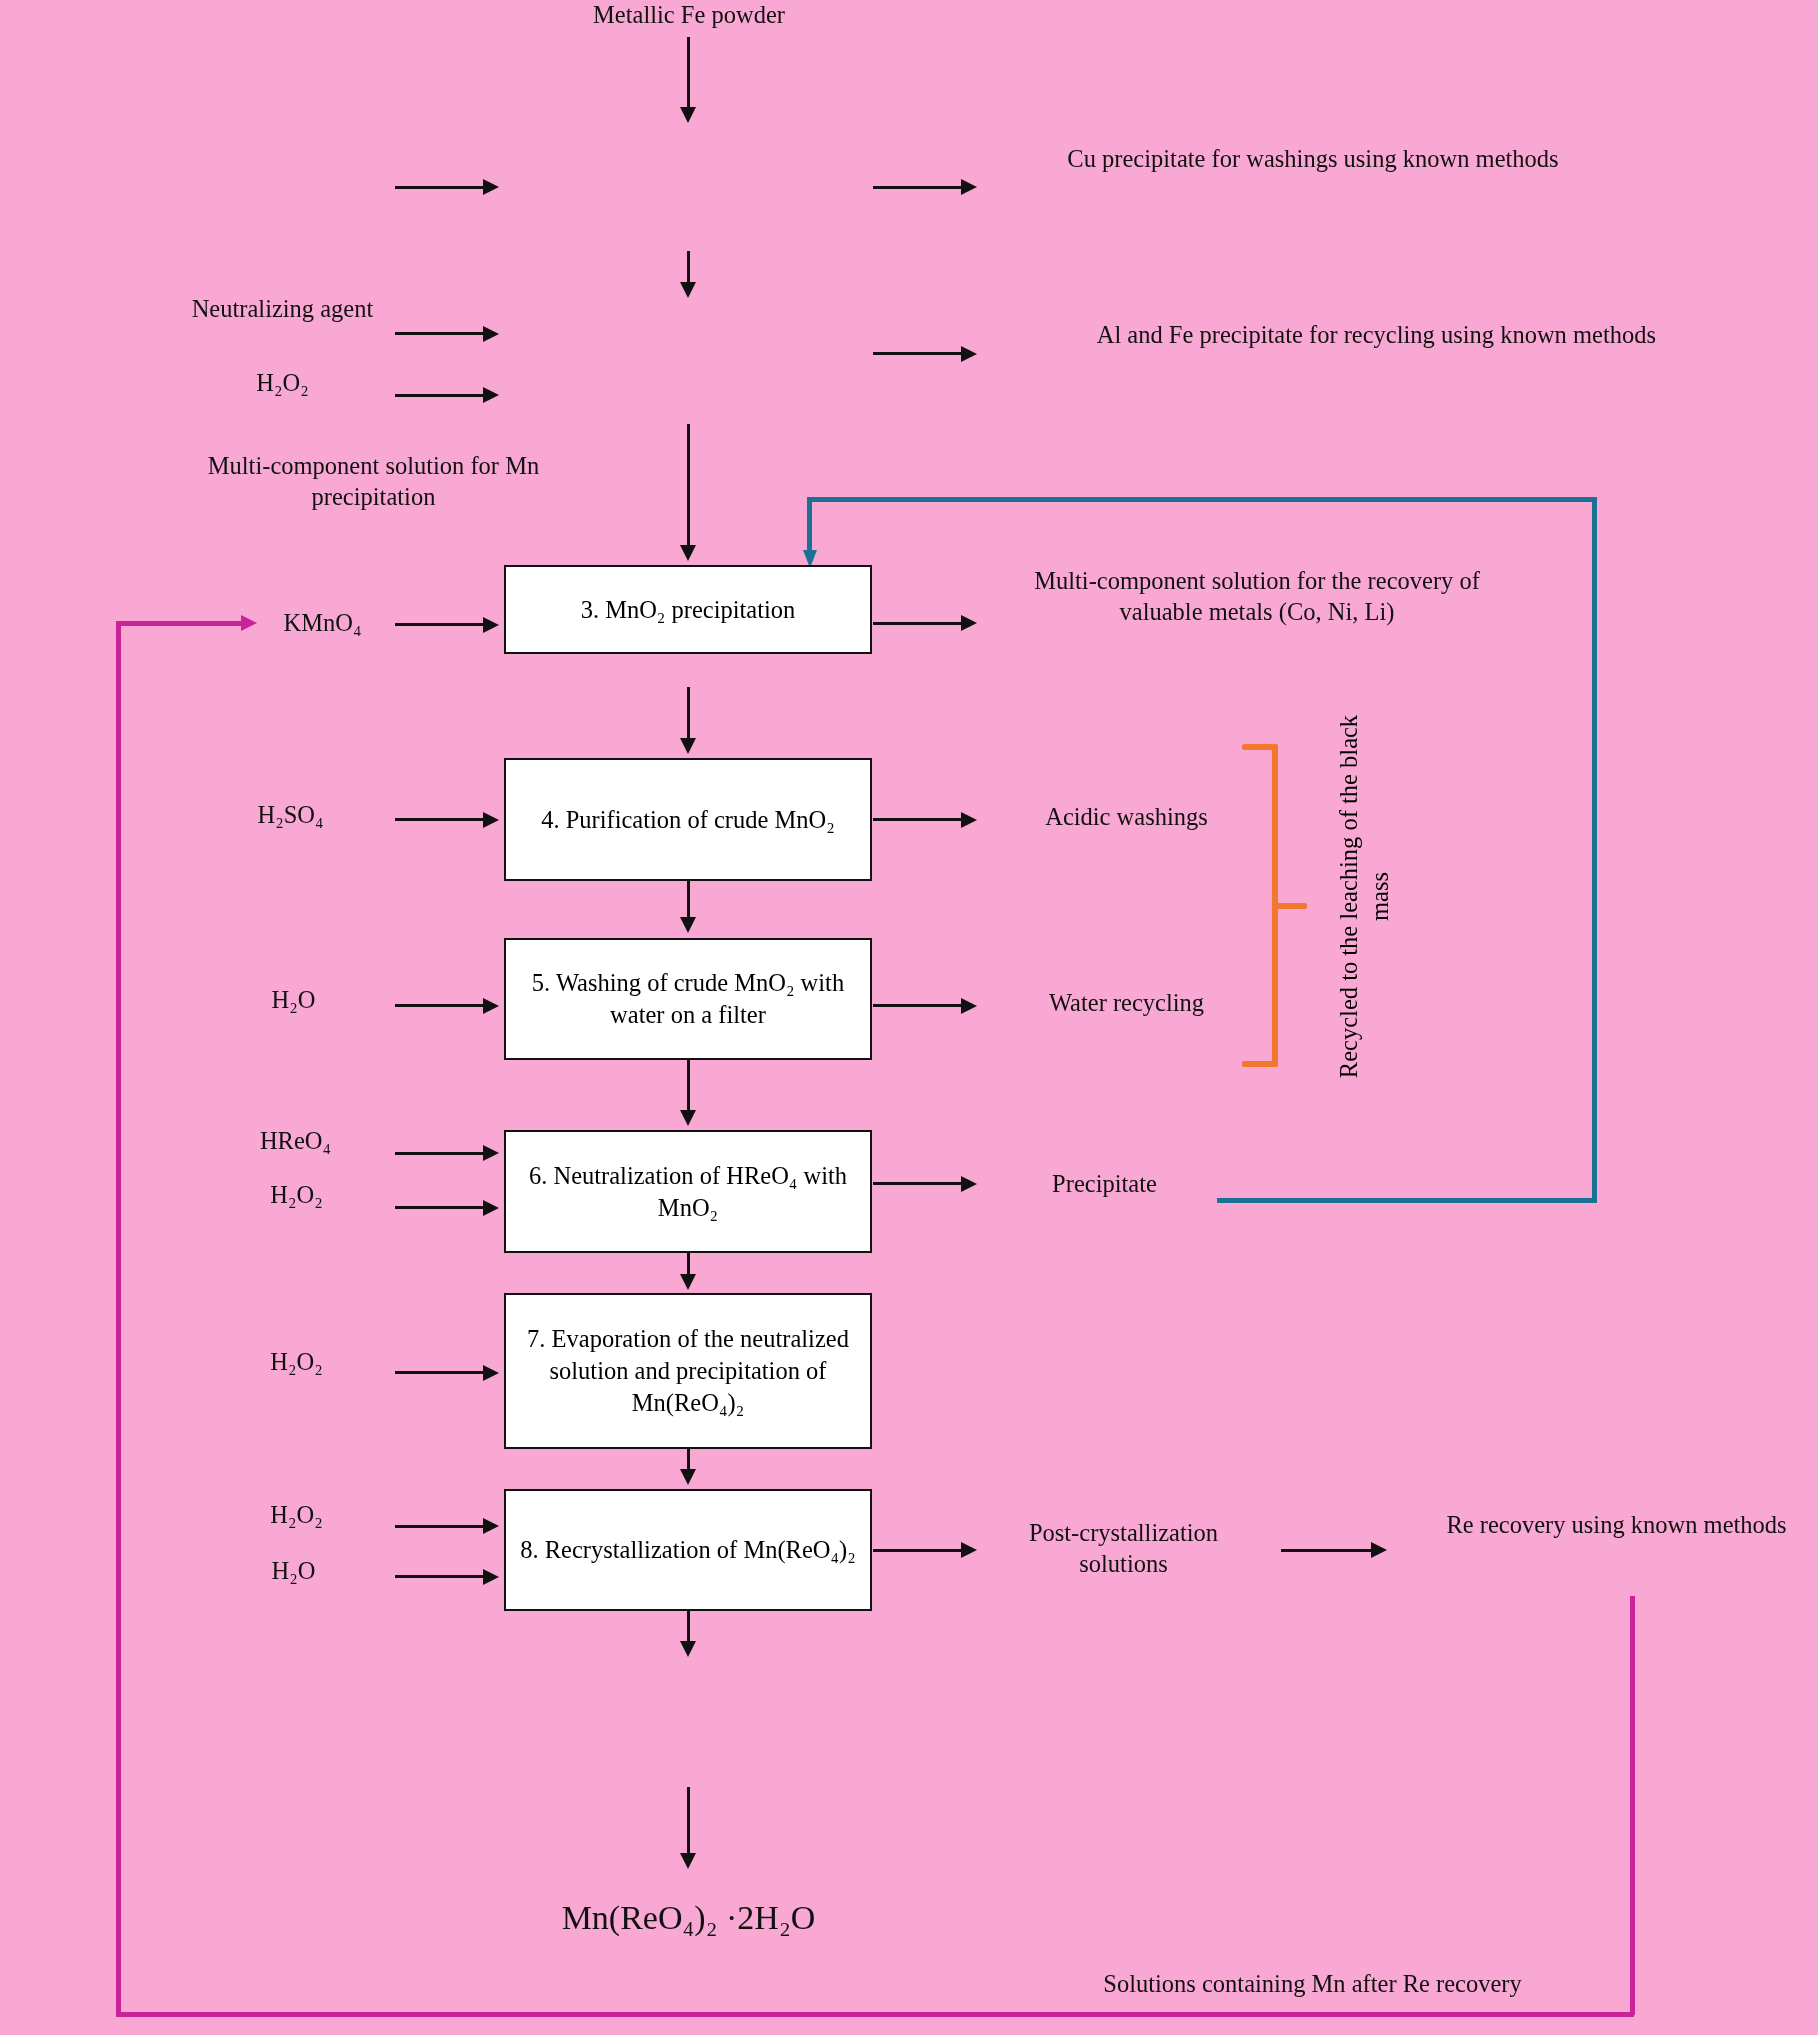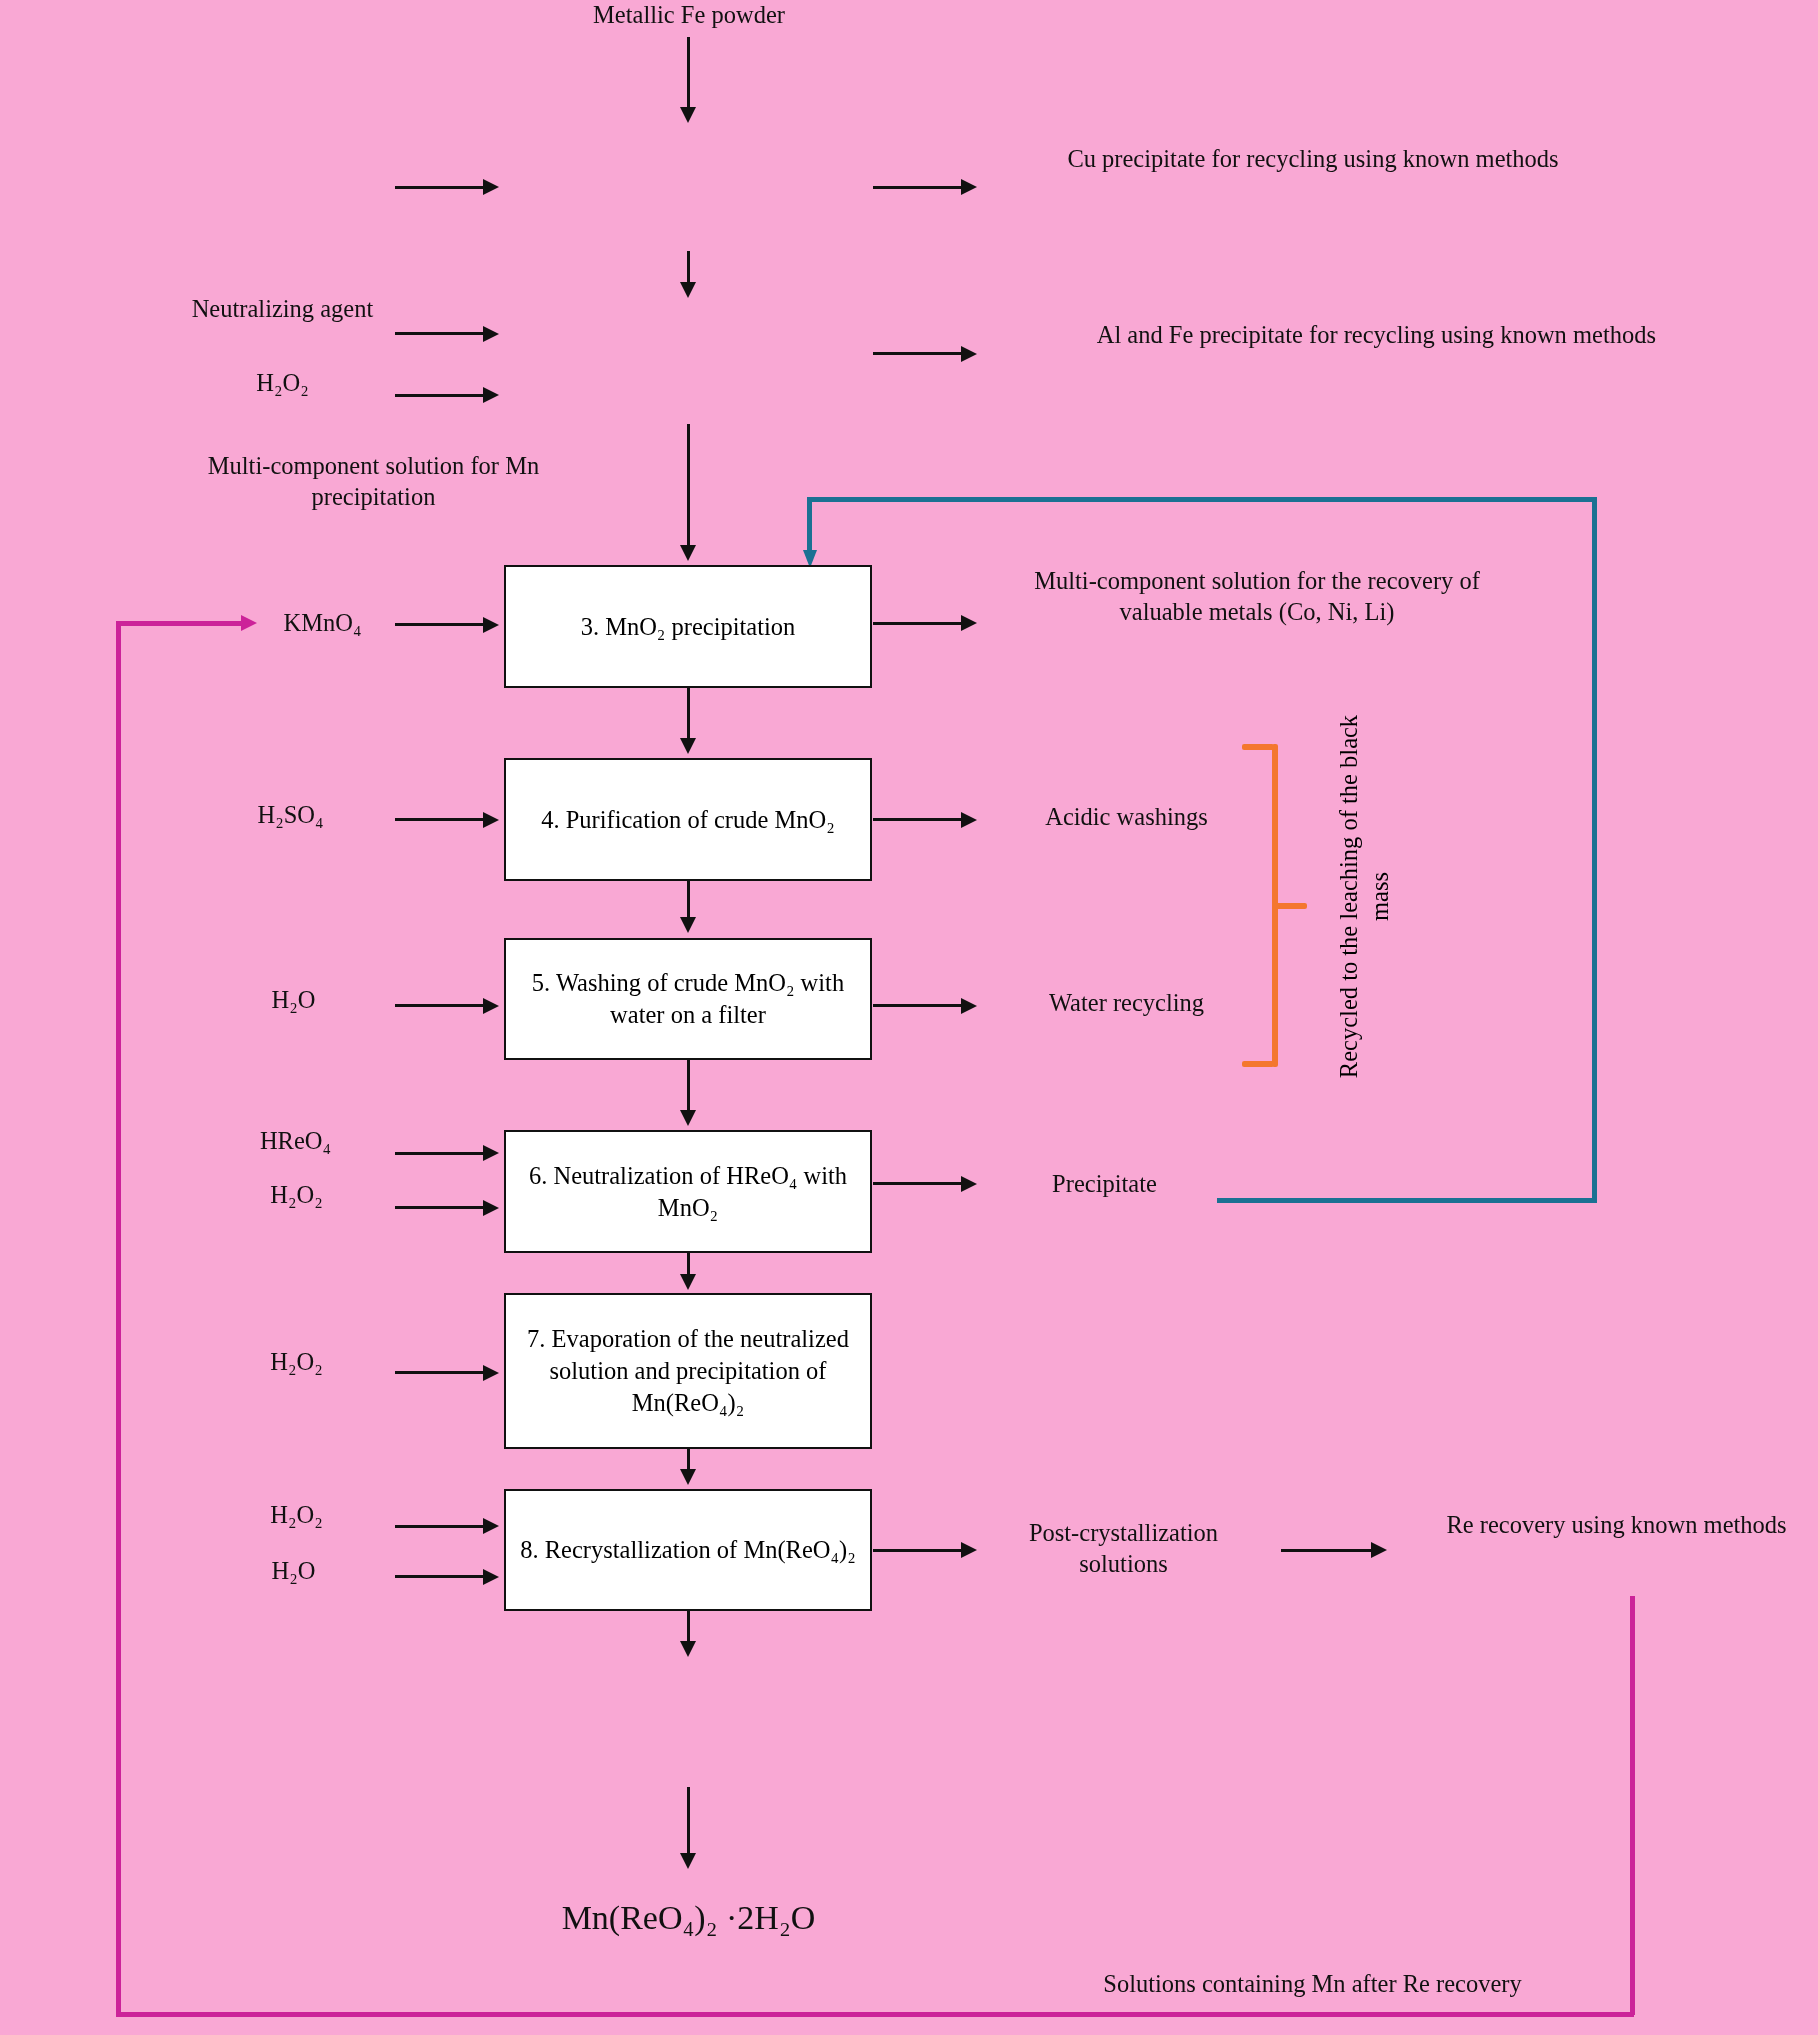--- a/index.html
+++ b/index.html
@@ -41,21 +41,21 @@
 
   <div class="txt" style="left:502px;top:0px;width:374px;">Metallic Fe powder</div>
   <div class="vline" style="left:687px;top:37px;height:72px;"></div>
   <div class="arrow-d" style="left:680px;top:107px;"></div>
 
   <div class="hline" style="left:395px;top:186px;width:91px;"></div>
   <div class="arrow-r" style="left:483px;top:179px;"></div>
 
   <div class="hline" style="left:873px;top:186px;width:91px;"></div>
   <div class="arrow-r" style="left:961px;top:179px;"></div>
-  <div class="txt" style="left:998px;top:144px;width:630px;">Cu precipitate for recycling using known methods</div>
+  <div class="txt" style="left:998px;top:144px;width:630px;">Cu precipitate for washings using known methods</div>
 
   <div class="vline" style="left:687px;top:251px;height:33px;"></div>
   <div class="arrow-d" style="left:680px;top:282px;"></div>
 
   <div class="txt" style="left:176px;top:294px;width:213px;">Neutralizing agent</div>
   <div class="hline" style="left:395px;top:332px;width:91px;"></div>
   <div class="arrow-r" style="left:483px;top:326px;"></div>
 
   <div class="txt" style="left:229px;top:368px;width:107px;">H₂O₂</div>
   <div class="hline" style="left:395px;top:394px;width:91px;"></div>
@@ -79,21 +79,21 @@
   <div class="mag" style="left:116px;top:621px;width:4.8px;height:1394px;"></div>
   <div class="mag" style="left:116px;top:2012px;width:1518px;height:4.8px;"></div>
   <div class="mag" style="left:1630px;top:1596px;width:4.8px;height:419px;"></div>
   <div class="mag" style="left:116px;top:621px;width:128px;height:4.8px;"></div>
   <div class="mag-arrow-r" style="left:241px;top:615px;"></div>
 
   <div class="txt" style="left:261px;top:608px;width:123px;">KMnO₄</div>
   <div class="hline" style="left:395px;top:623px;width:91px;"></div>
   <div class="arrow-r" style="left:483px;top:617px;"></div>
 
-  <div class="box" style="left:504px;top:565px;width:368px;height:123px;">
+  <div class="box" style="left:504px;top:565px;width:368px;height:89px;">
     <span>3. MnO₂ precipitation</span>
   </div>
   <div class="hline" style="left:873px;top:622px;width:91px;"></div>
   <div class="arrow-r" style="left:961px;top:615px;"></div>
   <div class="txt" style="left:990px;top:566px;width:534px;">Multi-component solution for the recovery of valuable metals (Co, Ni, Li)</div>
 
   <div class="vline" style="left:687px;top:687px;height:53px;"></div>
   <div class="arrow-d" style="left:680px;top:738px;"></div>
 
   <div class="txt" style="left:229px;top:800px;width:123px;">H₂SO₄</div>

